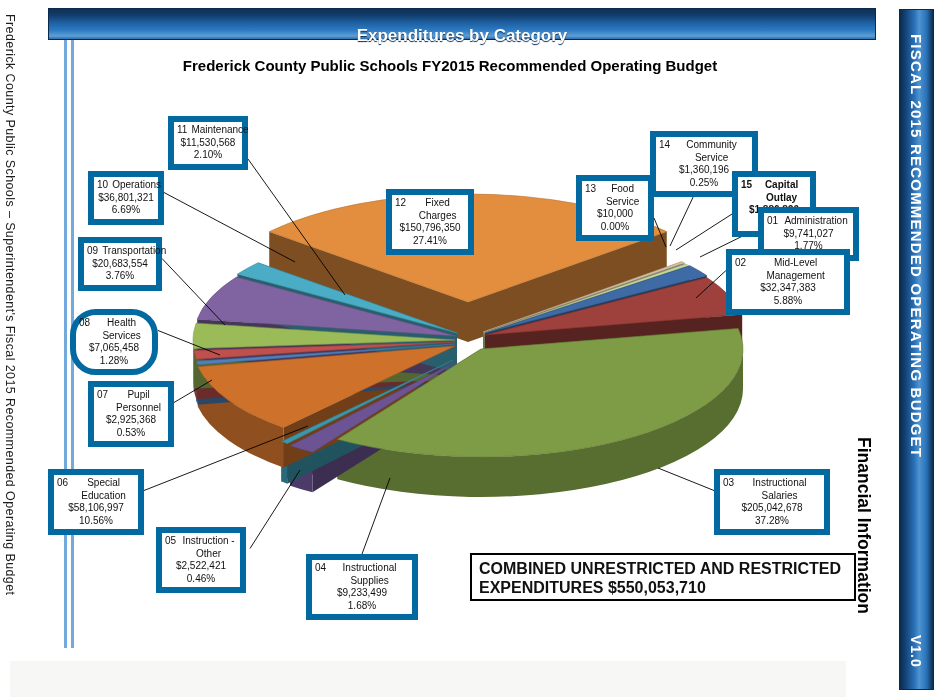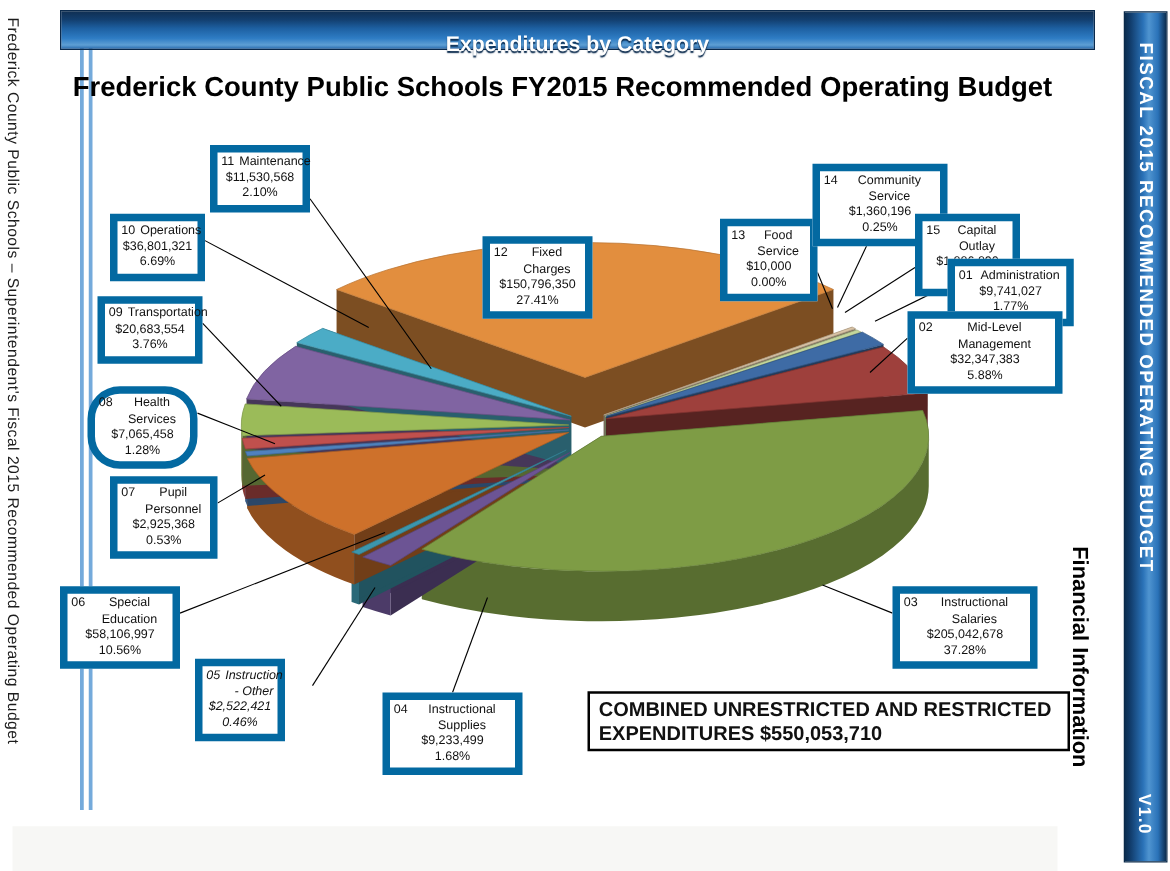--- a/index.html
+++ b/index.html
@@ -10,21 +10,21 @@
         font-size:12.5px;color:#1c1c1c;letter-spacing:.4px;white-space:nowrap;}
   .vline{position:absolute;left:64px;top:28px;height:620px;width:4px;background:#fff;
         border-left:3px solid #74aadb;border-right:3px solid #74aadb;}
   
   .hdr{position:absolute;left:48px;top:8px;width:826px;height:30px;
         background:linear-gradient(180deg,#102f52 0%,#123e6e 22%,#1d5fa0 45%,#2e7cc4 72%,#5e9fd4 90%,#2a6cae 100%);
         border:1px solid #0a2a4d;display:flex;align-items:center;justify-content:center;}
   .hdr span{color:#fff;font-weight:bold;font-size:17px;text-shadow:0 1px 1px #0a2a4d;margin-top:24px;}
   
   .ctitle{position:absolute;left:40px;top:57px;width:820px;text-align:center;
-        font-weight:bold;font-size:22px;color:#000;}
+        font-weight:bold;font-size:15px;color:#000;}
   
   #pie-svg{position:absolute;left:0;top:0;}
   
   .lbl{position:absolute;background:#fff;border:6px solid #0369a1;box-sizing:border-box;
         font-size:10px;line-height:12.5px;padding:2px 3px;text-align:center;z-index:5;}
   .lbl .l1{display:flex;}
   .lbl .num{flex:0 0 auto;text-align:left;margin-right:4px;}
   .lbl .nm{flex:1 1 auto;text-align:center;}
   
   .summary{position:absolute;left:450px;top:553px;width:386px;height:48px;border:2px solid #000;
@@ -154,21 +154,21 @@
         <div>0.00%</div>
       </div>
       <div class="lbl" style="left: 650px; top: 131px; width: 108px;">
         <div class="l1">
           <span class="num">14</span>
           <span class="nm">Community Service</span>
         </div>
         <div>$1,360,196</div>
         <div>0.25%</div>
       </div>
-      <div class="lbl" style="left: 732px; top: 171px; width: 84px;">
+      <div class="lbl" style="left: 732px; top: 171px; width: 84px; font-weight: bold;">
         <div class="l1">
           <span class="num">15</span>
           <span class="nm">Capital Outlay</span>
         </div>
         <div>$1,886,890</div>
         <div>0.34%</div>
       </div>
       <div class="lbl" style="left: 758px; top: 207px; width: 101px;">
         <div class="l1">
           <span class="num">01</span>
@@ -194,21 +194,21 @@
         <div>37.28%</div>
       </div>
       <div class="lbl" style="left: 306px; top: 554px; width: 112px;">
         <div class="l1">
           <span class="num">04</span>
           <span class="nm">Instructional Supplies</span>
         </div>
         <div>$9,233,499</div>
         <div>1.68%</div>
       </div>
-      <div class="lbl" style="left: 156px; top: 527px; width: 72px; font-style: italic;">
+      <div class="lbl" style="left: 156px; top: 527px; width: 90px;">
         <div class="l1">
           <span class="num">05</span>
           <span class="nm">Instruction - Other</span>
         </div>
         <div>$2,522,421</div>
         <div>0.46%</div>
       </div>
       <div class="lbl" style="left: 48px; top: 469px; width: 96px;">
         <div class="l1">
           <span class="num">06</span>

